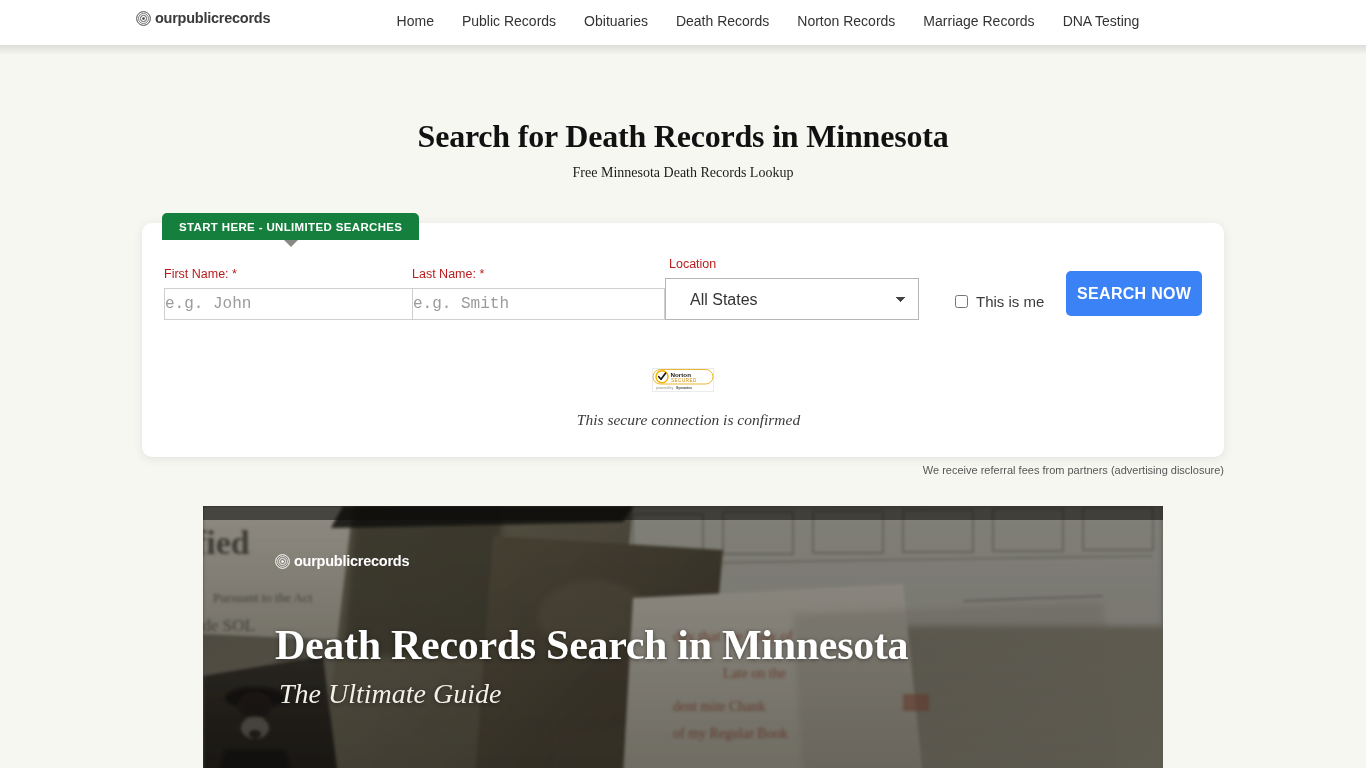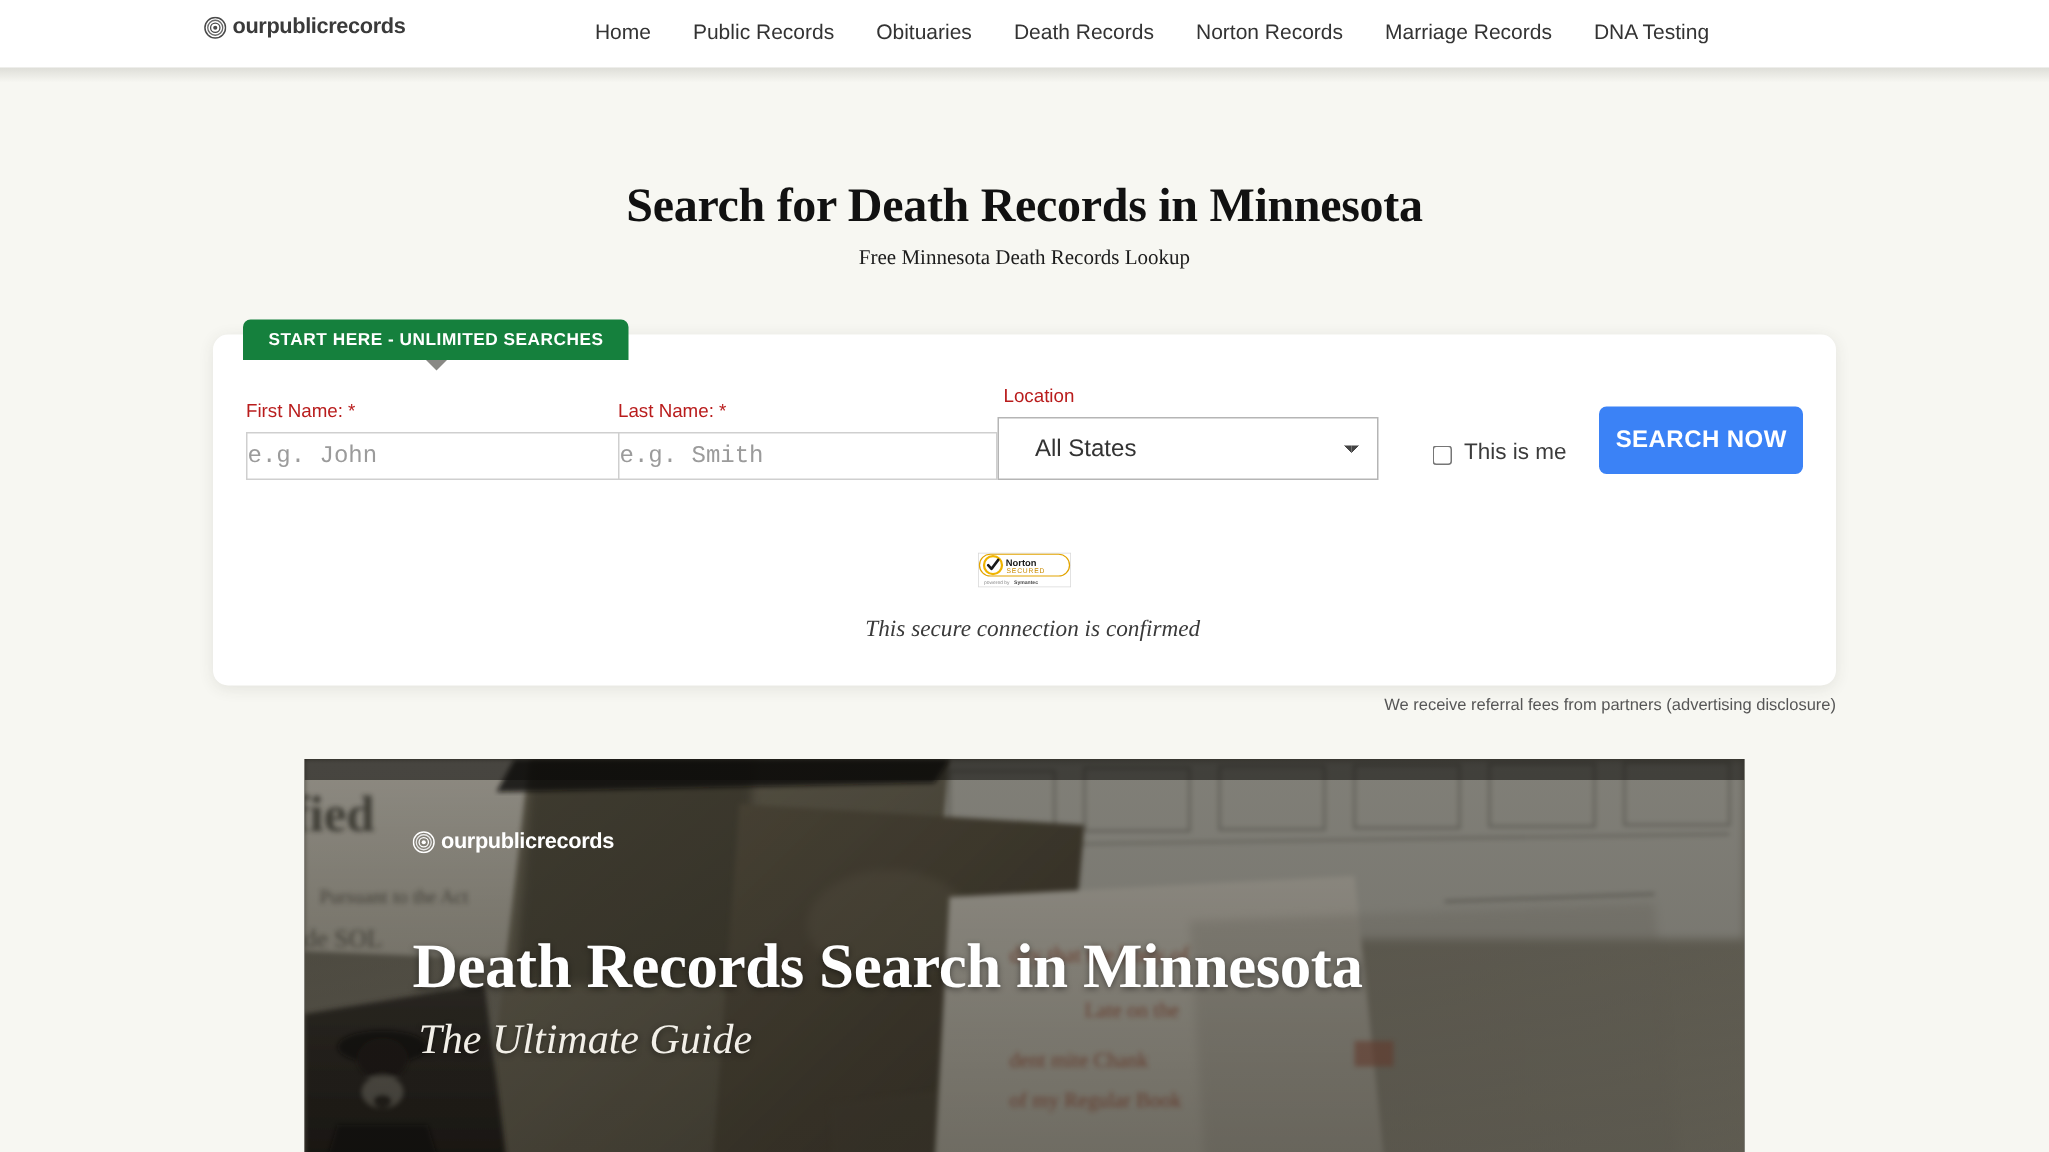--- a/index.html
+++ b/index.html
@@ -175,21 +175,21 @@
       linear-gradient(45deg, transparent 50%, #444 50%),
       linear-gradient(135deg, #444 50%, transparent 50%);
     background-position:
       calc(100% - 17px) 18px,
       calc(100% - 12px) 18px;
     background-size: 5px 5px, 5px 5px;
     background-repeat: no-repeat;
   }
   .this-is-me {
     display: flex;
-    align-items: flex-end;
+    align-items: center;
     gap: 8px;
     margin-left: 24px;
     margin-bottom: 10px;
     white-space: nowrap;
     padding-left: 12px;
   }
   .this-is-me input[type="checkbox"] {
     width: 13px; height: 13px;
     margin: 0;
     accent-color: #3b7ff5;

